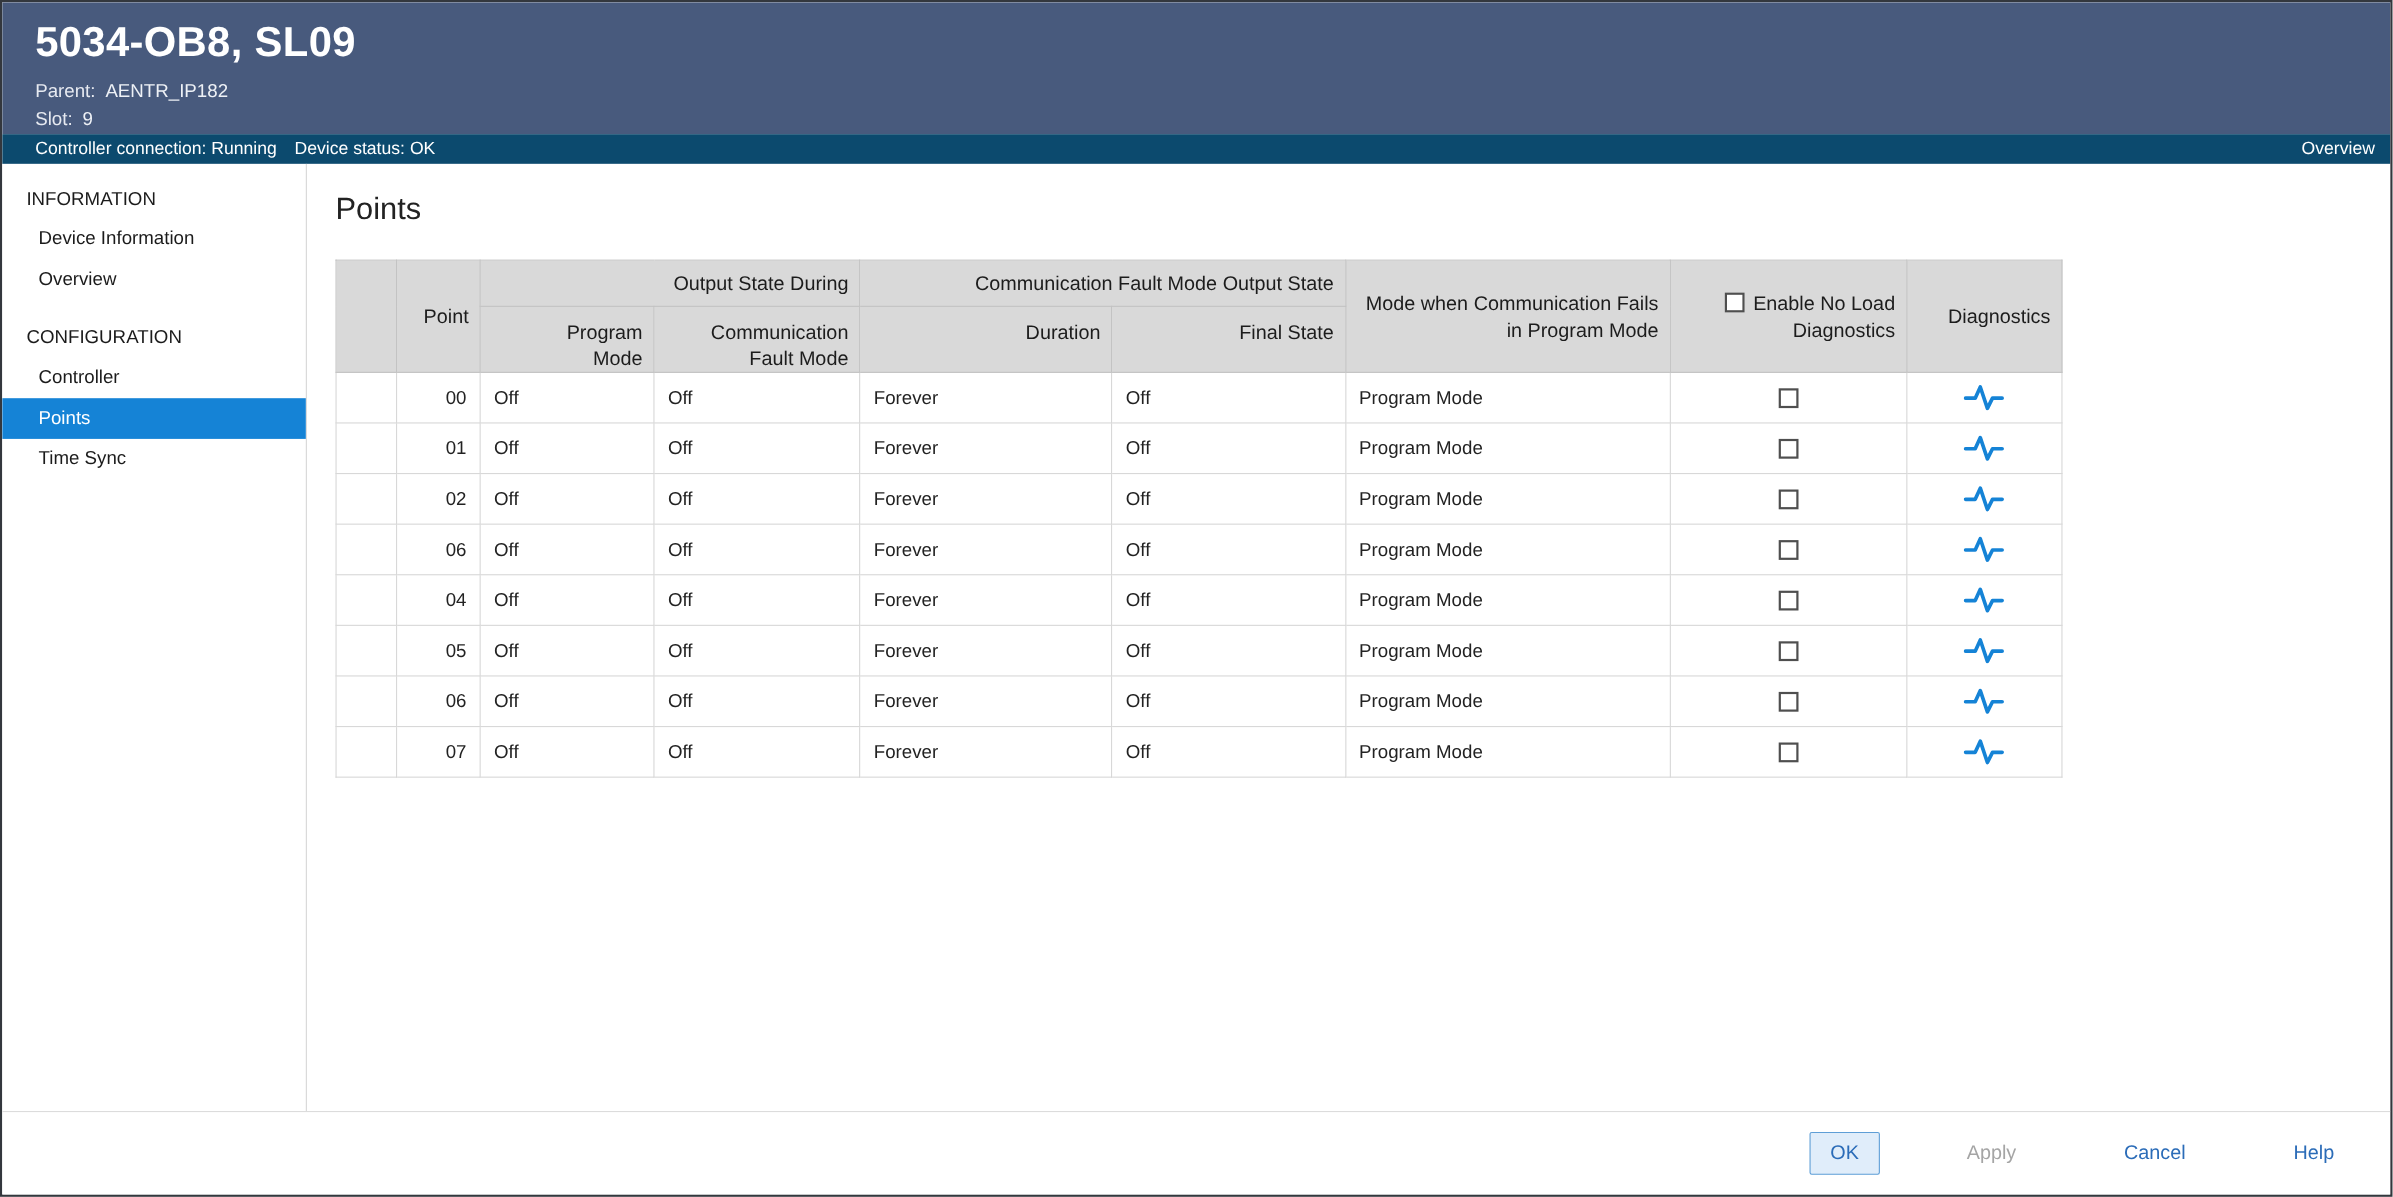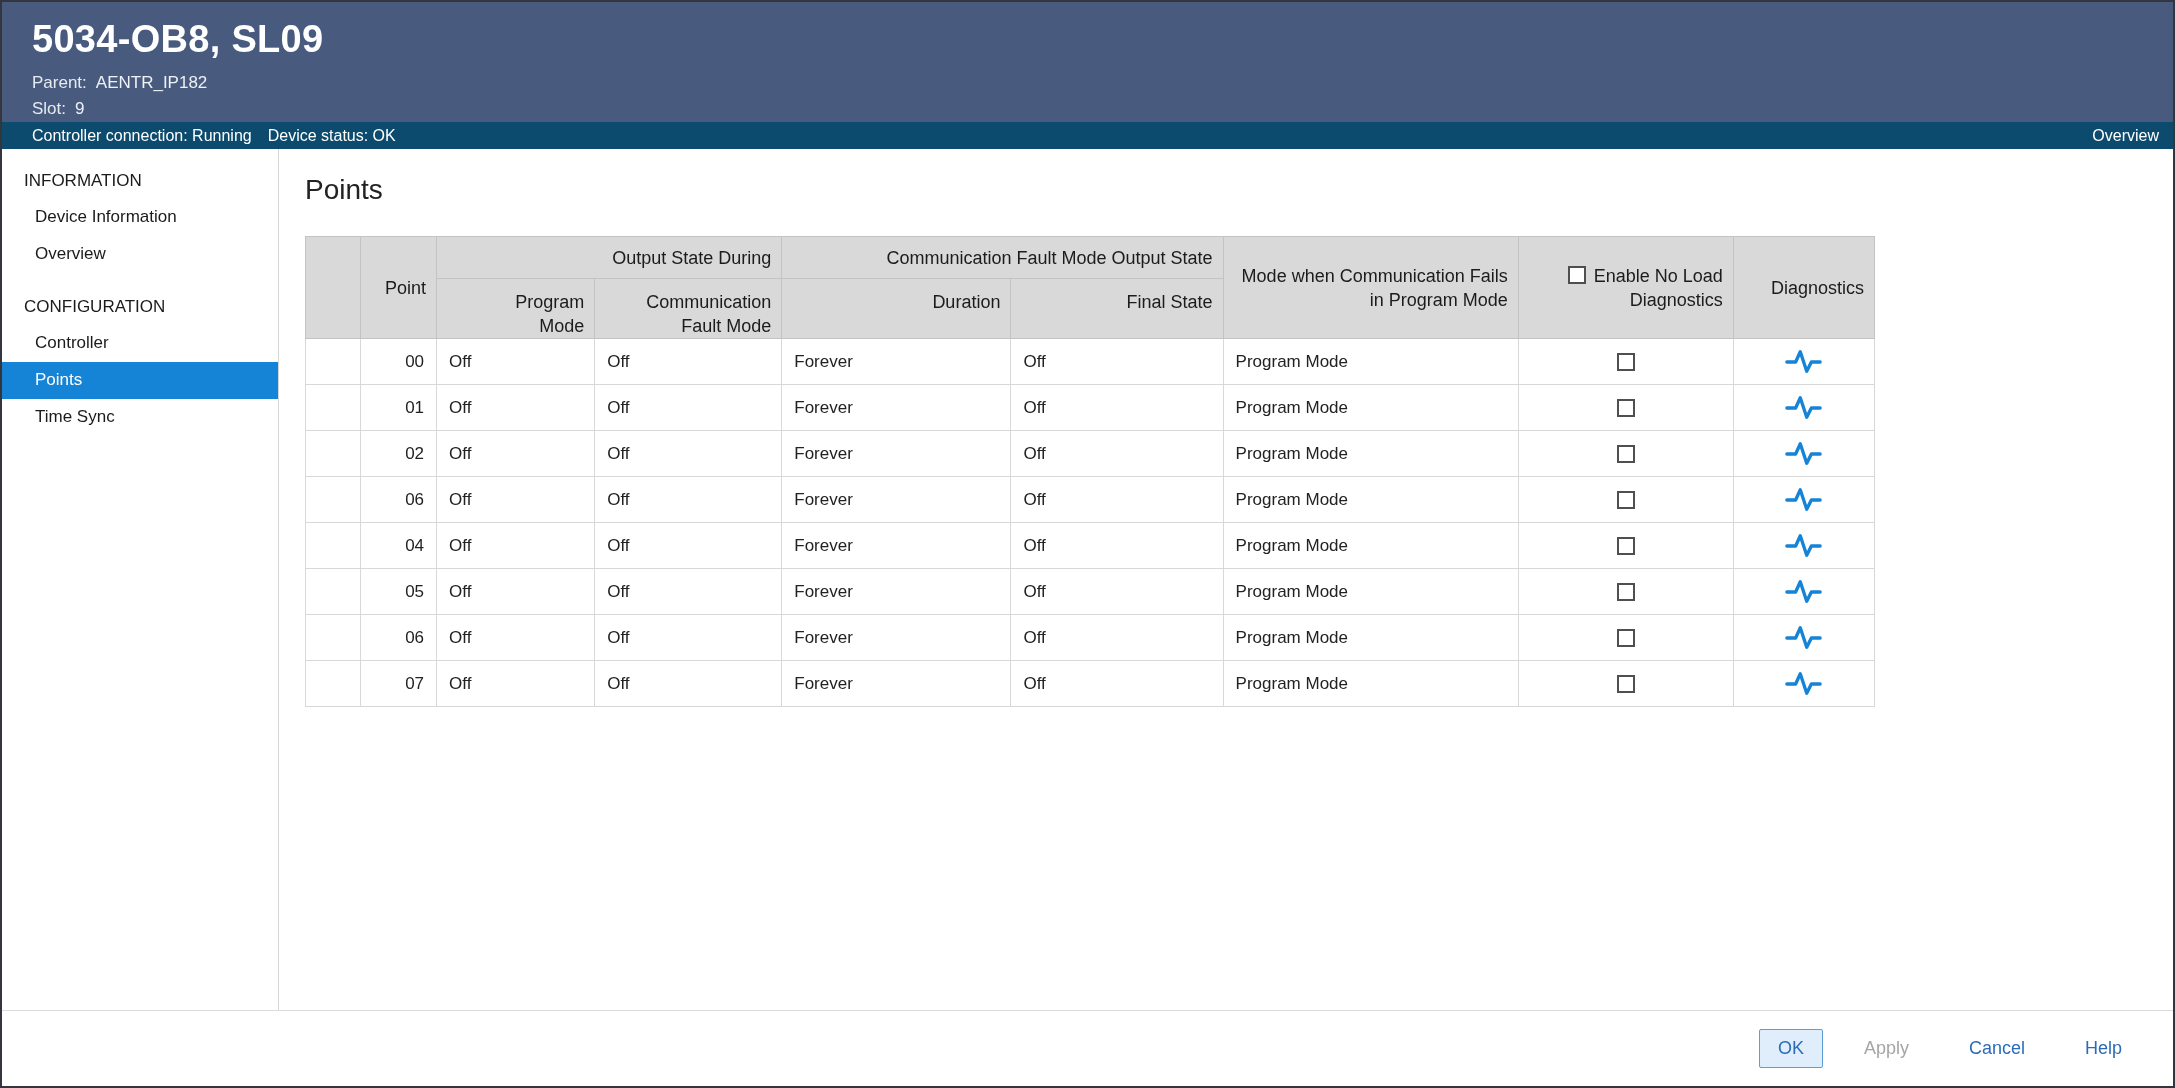--- a/index.html
+++ b/index.html
@@ -63,21 +63,21 @@
   }
   th .checkbox { margin-right: 8px; margin-top: -3px; }
 
   .diag { display: inline-block; line-height: 0; cursor: pointer; }
   .diag svg { vertical-align: middle; }
 
   
   .footer { flex: 0 0 76px; border-top: 1px solid #dcdcdc; background: #fff;
     display: flex; align-items: center; justify-content: flex-end; gap: 22px; padding-right: 32px; }
   .btn { font-family: inherit; font-size: 18px; color: #2b6cb8; background: transparent;
-    border: 1px solid transparent; padding: 8px 18px; cursor: pointer; border-radius: 2px; }
+    border: 1px solid transparent; padding: 8px 18px; cursor: pointer; border-radius: 2px; margin-left: 38px; }
   .btn.primary { background: #e0edfa; border-color: #5e9ed6; }
   .btn.disabled { color: #a5a5a5; cursor: default; }
 </style>
 </head>
 <body>
 
 <div class="window">
 
   <header class="titlebar">
     <div class="title">5034-OB8, SL09</div>

